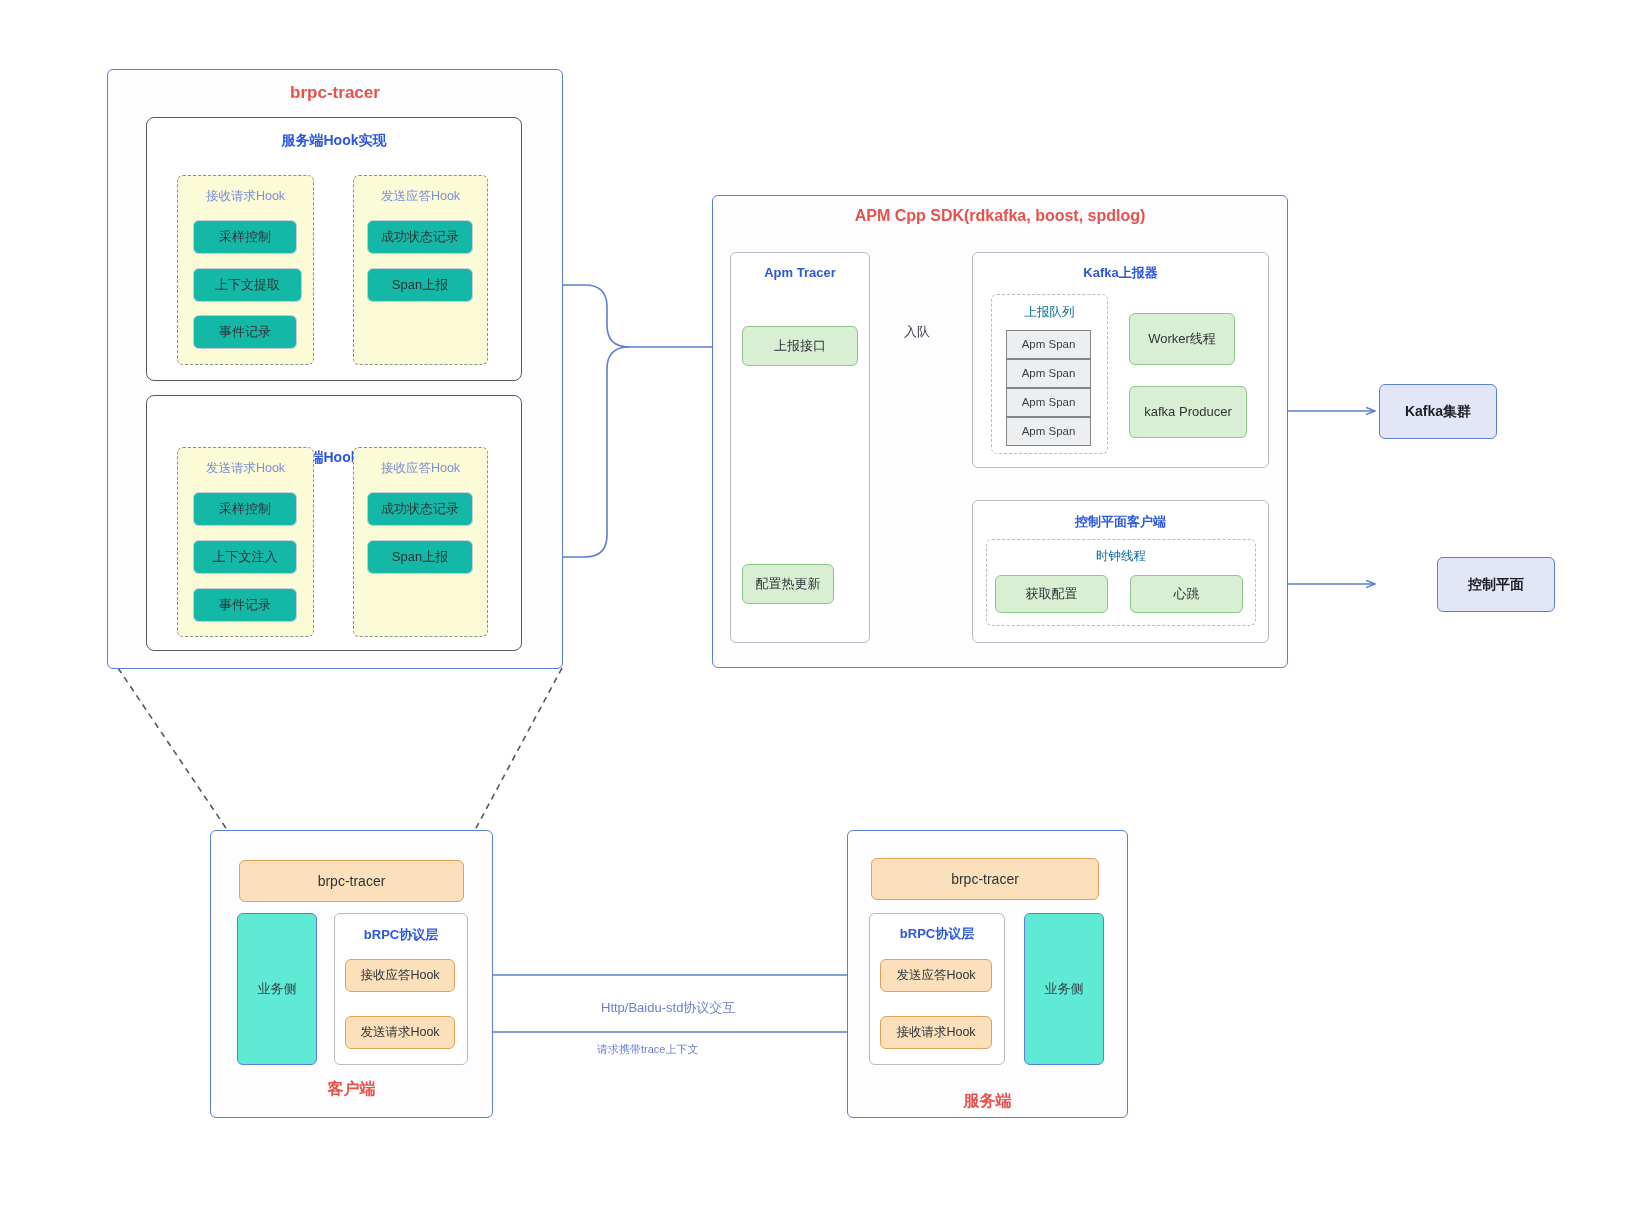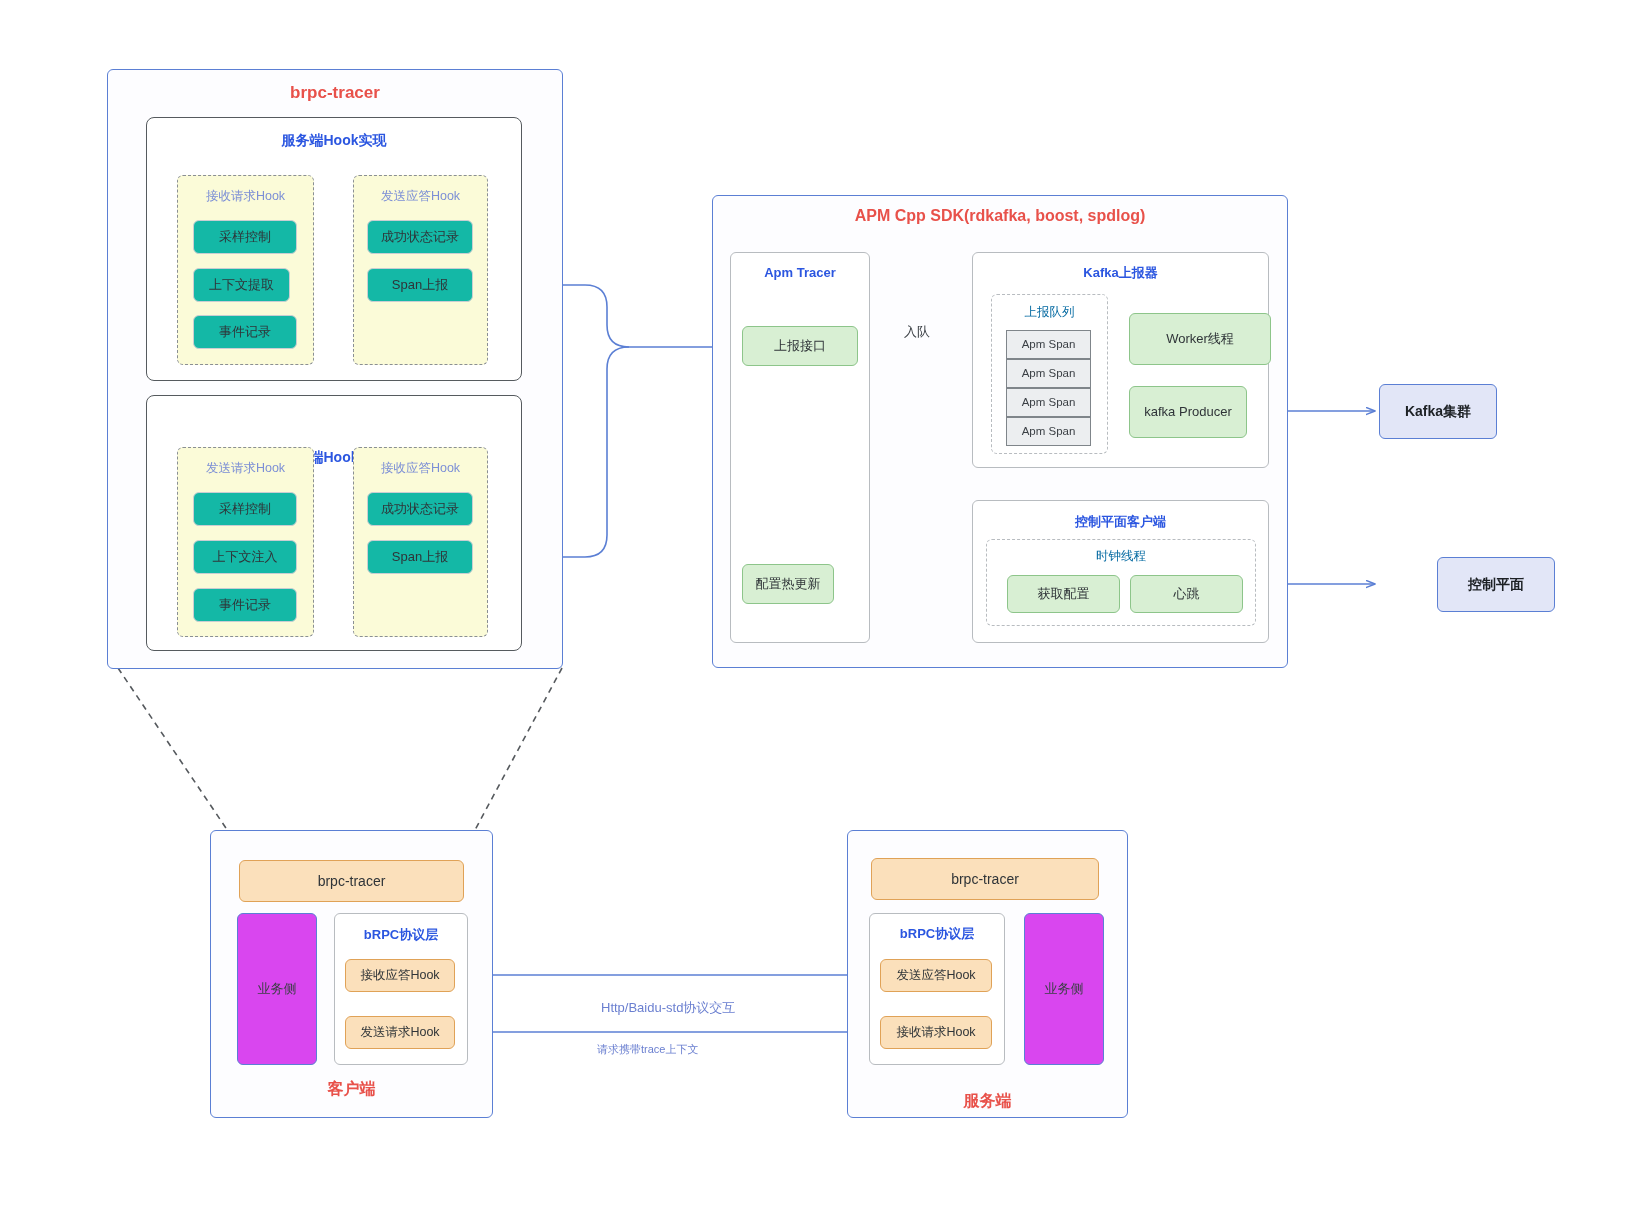--- a/index.html
+++ b/index.html
@@ -66,21 +66,21 @@
     display: flex; align-items: center; justify-content: center;
     text-align: center;
     border-radius: 6px;
     line-height: 1.2;
     z-index: 3;
   }
   .box-white { background: #14b8a6; border: 1.2px solid #c9ced2; color: #2f3438; }
   .box-green { background: #d8efd3; border: 1.2px solid #8dc58a; color: #2f3438; }
   .box-orange{ background: #fbe0bb; border: 1.3px solid #e0a257; color: #2f3438; }
   .box-lav   { background: #e2e6f7; border: 1.5px solid #5b7fd4; color: #1d2125; font-weight: bold; }
-  .box-bizgray{ background: #d946ef; border: 1.5px solid #5b7fd4; color: #3a3f44; }
+  .box-bizgray{ background: #5eead4; border: 1.5px solid #5b7fd4; color: #3a3f44; }
   .box-queue { background: #eceef0; border: 1.2px solid #7f858a; color: #3a3f44; border-radius: 0; }
 
   .wire-label {
     position: absolute; color: #3a3f44; z-index: 4;
     white-space: nowrap;
   }
   .wire-label.blue { color: #6a7fd0; }
 </style>
 </head>
 <body>
@@ -119,21 +119,21 @@
   </div>
 
   <div class="node frame-gray" style="left:146px; top:117px; width:376px; height:264px;">
     <div class="title-blue" style="top:14px; font-size:14px;">服务端Hook实现</div>
   </div>
 
   <div class="node frame-dashed-yellow" style="left:177px; top:175px; width:137px; height:190px;">
     <div class="title-bluesoft" style="top:12px; font-size:12.5px;">接收请求Hook</div>
   </div>
   <div class="box box-white" style="left:193px; top:220px; width:104px; height:34px; font-size:13px;">采样控制</div>
-  <div class="box box-white" style="left:193px; top:268px; width:97px; height:34px; font-size:13px;">上下文提取</div>
+  <div class="box box-white" style="left:193px; top:268px; width:109px; height:34px; font-size:13px;">上下文提取</div>
   <div class="box box-white" style="left:193px; top:315px; width:104px; height:34px; font-size:13px;">事件记录</div>
 
   <div class="node frame-dashed-yellow" style="left:353px; top:175px; width:135px; height:190px;">
     <div class="title-bluesoft" style="top:12px; font-size:12.5px;">发送应答Hook</div>
   </div>
   <div class="box box-white" style="left:367px; top:220px; width:106px; height:34px; font-size:13px;">成功状态记录</div>
   <div class="box box-white" style="left:367px; top:268px; width:106px; height:34px; font-size:13px;">Span上报</div>
 
   <div class="node frame-gray" style="left:146px; top:395px; width:376px; height:256px;">
     <div class="title-blue" style="top:14px; font-size:14px;margin-top:39px;">客户端Hook实现</div>
@@ -169,30 +169,30 @@
   </div>
 
   <div class="node frame-dashed-gray" style="left:991px; top:294px; width:117px; height:160px;">
     <div class="title-dark" style="top:9px; font-size:12.5px;">上报队列</div>
   </div>
   <div class="box box-queue" style="left:1006px; top:330px; width:85px; height:29px; font-size:11.5px;">Apm Span</div>
   <div class="box box-queue" style="left:1006px; top:359px; width:85px; height:29px; font-size:11.5px;">Apm Span</div>
   <div class="box box-queue" style="left:1006px; top:388px; width:85px; height:29px; font-size:11.5px;">Apm Span</div>
   <div class="box box-queue" style="left:1006px; top:417px; width:85px; height:29px; font-size:11.5px;">Apm Span</div>
 
-  <div class="box box-green" style="left:1129px; top:313px; width:142px; height:52px; font-size:13px;">Worker线程</div>
+  <div class="box box-green" style="left:1129px; top:313px; width:106px; height:52px; font-size:13px;">Worker线程</div>
   <div class="box box-green" style="left:1129px; top:386px; width:118px; height:52px; font-size:13px;">kafka Producer</div>
 
   <div class="node frame-lightgray" style="left:972px; top:500px; width:297px; height:143px;">
     <div class="title-blue" style="top:12px; font-size:13px;">控制平面客户端</div>
   </div>
   <div class="node frame-dashed-gray" style="left:986px; top:539px; width:270px; height:87px;">
     <div class="title-dark" style="top:8px; font-size:12.5px;">时钟线程</div>
   </div>
-  <div class="box box-green" style="left:995px; top:575px; width:113px; height:38px; font-size:13px;margin-left:12px;">获取配置</div>
+  <div class="box box-green" style="left:995px; top:575px; width:113px; height:38px; font-size:13px;">获取配置</div>
   <div class="box box-green" style="left:1130px; top:575px; width:113px; height:38px; font-size:13px;">心跳</div>
 
   <div class="box box-lav" style="left:1379px; top:384px; width:118px; height:55px; font-size:14px;">Kafka集群</div>
   <div class="box box-lav" style="left:1437px; top:557px; width:118px; height:55px; font-size:14px;">控制平面</div>
 
   <div class="node frame-blue" style="left:210px; top:830px; width:283px; height:288px;">
     <div class="title-red" style="top:248px; font-size:16px;">客户端</div>
   </div>
   <div class="box box-orange" style="left:239px; top:860px; width:225px; height:42px; font-size:14px;">brpc-tracer</div>
   <div class="box box-bizgray" style="left:237px; top:913px; width:80px; height:152px; font-size:13px;">业务侧</div>

